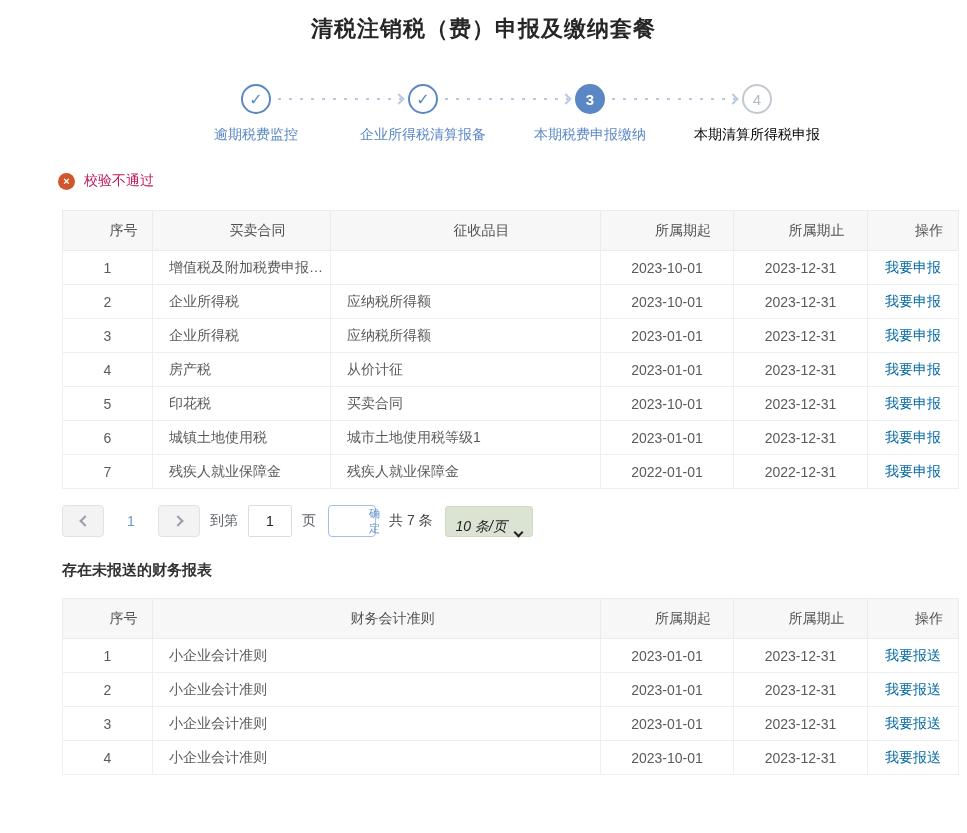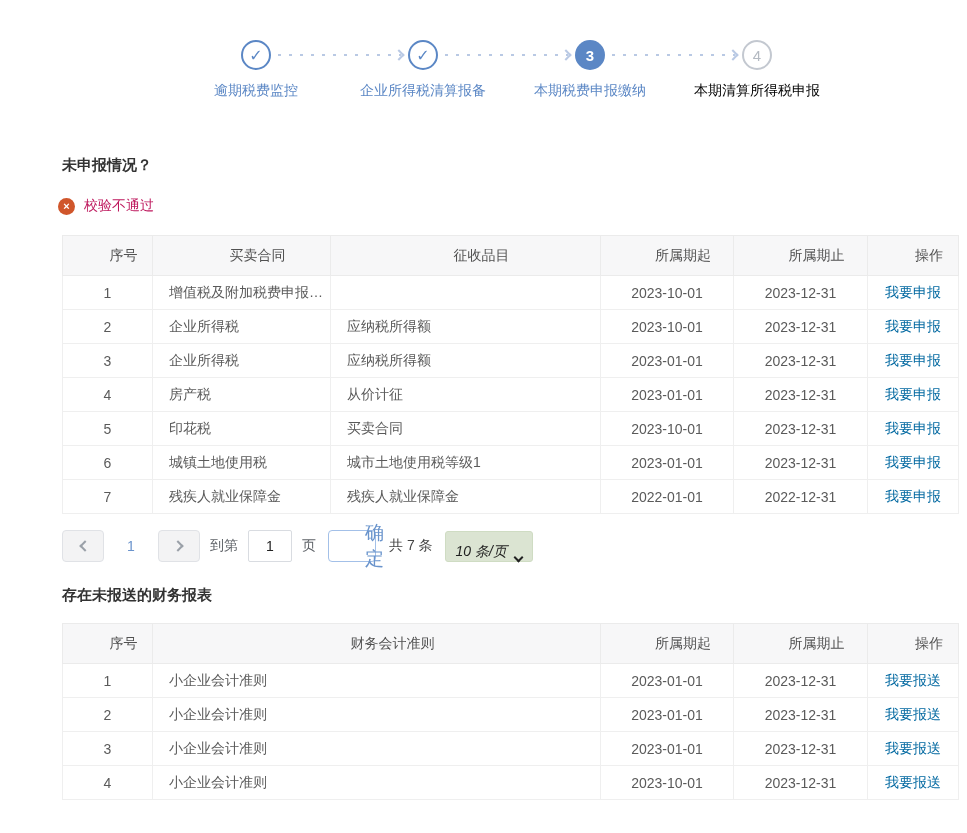--- a/index.html
+++ b/index.html
@@ -53,33 +53,34 @@
             display:flex; align-items:center; justify-content:center; cursor:pointer; }
   .chev { width:8px; height:8px; border-style:solid; border-color:#9aa0a8; border-width:0; }
   .chev-left  { border-left-width:2px; border-bottom-width:2px; transform:rotate(45deg); margin-left:3px; }
   .chev-right { border-right-width:2px; border-top-width:2px; transform:rotate(45deg); margin-right:3px; }
   .pg-current { width:54px; text-align:center; color:#6a93cc; }
   .pg-label { margin-left:10px; }
   .pg-input { width:44px; height:32px; margin-left:10px; border:1px solid #d9dce1; border-radius:2px;
               text-align:center; font-size:14px; color:#222; font-family:inherit; }
   .pg-unit { margin-left:10px; }
   .pg-confirm { margin-left:12px; width:48px; height:32px; background:#fff; border:1px solid #a3c0e8;
-                border-radius:4px; color:#6a94cc; font-size:19px; display:flex; align-items:center;
+                border-radius:4px; color:#6a94cc; font-size:11px; display:flex; align-items:center;
                 justify-content:center; cursor:pointer;padding-left:45px; }
   .pg-total { margin-left:13px; color:#444; }
   .pg-size { margin-left:12px; height:31px; background:#dbe4d2; border:1px solid #cfdcc3; border-radius:3px;
              display:flex; align-items:flex-end; padding:0 10px; color:#1f1f1f; cursor:pointer;font-style:italic; }
   .pg-size .chev-down { width:7px; height:7px; border-right:2px solid #222; border-bottom:2px solid #222;
              transform:rotate(45deg); margin-left:8px; margin-top:-4px; }
 </style>
 </head>
 <body>
 
 <div class="page">
 
+  <div class="title">清税注销税（费）申报及缴纳套餐</div>
 
   <div class="stepper">
     <div class="step-circle done" style="left:241px">
       <span>✓</span>
     </div>
     <div class="connector" style="left:278px">
         <span class="arrow"></span>
       </div>
     <div class="step-circle done" style="left:408px">
       <span>✓</span>
@@ -95,21 +96,20 @@
       </div>
     <div class="step-circle pending" style="left:742px">
       <span>4</span>
     </div>
     <div class="step-label" style="left:171px">逾期税费监控</div>
     <div class="step-label" style="left:338px">企业所得税清算报备</div>
     <div class="step-label" style="left:505px">本期税费申报缴纳</div>
     <div class="step-label pending" style="left:672px">本期清算所得税申报</div>
   </div>
 
-  <div class="sec-heading h1-top">未申报情况？</div>
 
   <div class="status-row">
     <span class="err-icon">
         <span>×</span>
       </span>
     <span class="status-text">校验不通过</span>
   </div>
 
   <table class="tbl tbl1">
     <colgroup>

